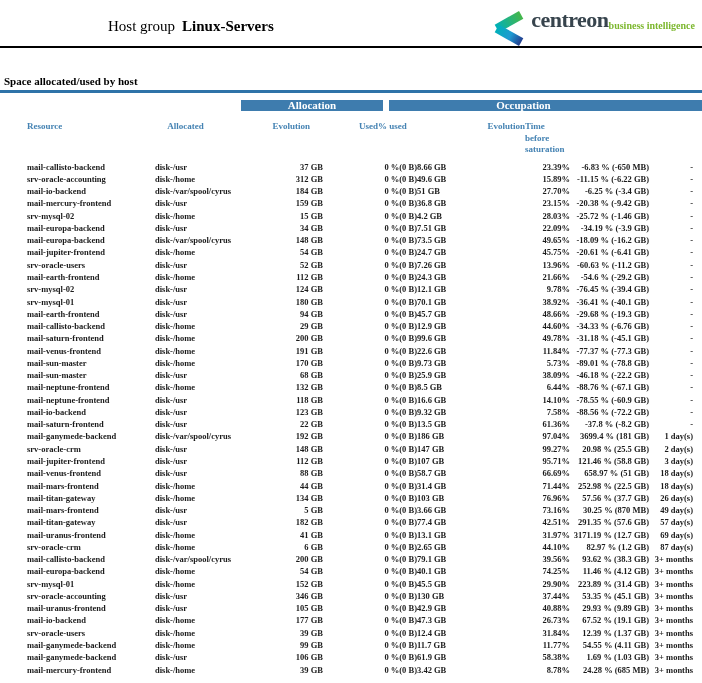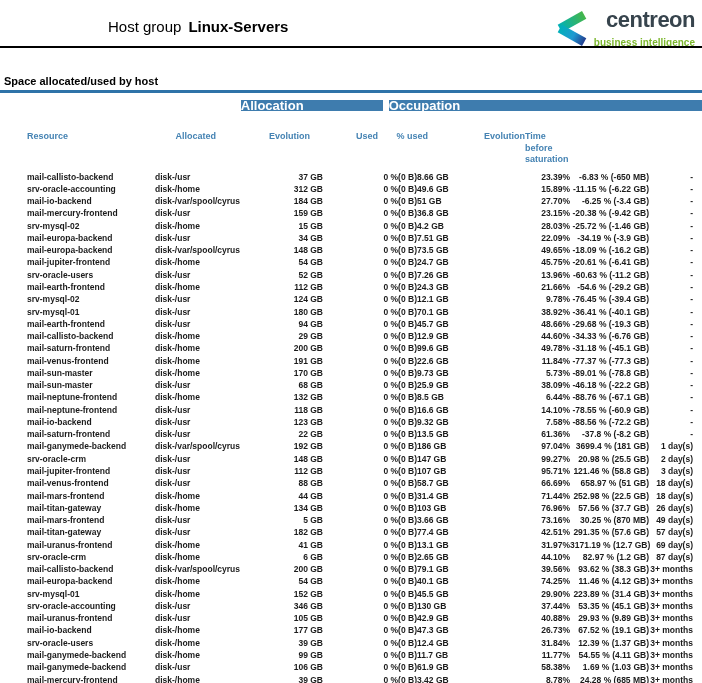--- a/index.html
+++ b/index.html
@@ -6,51 +6,51 @@
     --header-blue:#3e7cae;
     --header-text:#4583b3;
     --rule-blue:#2e73a8;
     --brand-dark:#37444d;
     --brand-green:#7cb72e;
     --body-text:#1b1b1b;
   }
   html,body{margin:0;padding:0;background:#fff;}
   .page{
     position:relative;width:702px;height:683px;background:#fff;overflow:hidden;
-    font-family:Liberation Sans, sans-serif;
+    font-family:Liberation Serif, serif;
   }
   
   .page-title{position:absolute;left:108px;top:18px;font-size:15px;color:#000;white-space:nowrap;}
   .title-name{font-weight:bold;margin-left:7px;}
   .brand{position:absolute;right:7px;top:9px;display:flex;align-items:flex-start;}
   .brand-icon{width:37px;height:37px;margin-right:4px;margin-top:1px;}
-  .brand-text{display:flex;flex-direction:column;align-items:flex-end;}
+  .brand-text{display:flex;flex-direction:row;align-items:flex-end;}
   .brand-word{font-size:22px;font-weight:bold;color:var(--brand-dark);line-height:22px;letter-spacing:-0.5px;}
   .brand-tagline{font-size:10px;font-weight:bold;color:var(--brand-green);line-height:11px;margin-top:6px;}
   .title-rule{position:absolute;top:46px;left:0;width:702px;height:2px;background:#000;}
   
   .section-title{position:absolute;top:75px;left:4px;font-size:11px;font-weight:bold;color:#000;}
   .section-rule{position:absolute;top:90px;left:0;width:702px;height:3px;background:var(--rule-blue);}
   
   .space-table{position:absolute;top:100px;left:0;width:702px;}
   .group-row{display:flex;height:11px;}
   .g-spacer{width:262px;}
   .g-gap{width:6px;}
-  .g-bar{background:var(--header-blue);color:#fff;font-size:13px;font-weight:bold;
-         text-align:left;line-height:11px;box-sizing:border-box;}
+  .g-bar{background:var(--header-blue);color:#fff;font-size:11px;font-weight:bold;
+         text-align:center;line-height:11px;box-sizing:border-box;}
   .g-alloc{width:155px;}
   .g-occ{width:337px;padding-right:44px;}
-  .hdr-row{display:flex;padding-left:27px;margin-top:20px;font-size:9px;font-weight:bold;
+  .hdr-row{display:flex;padding-left:27px;margin-top:10px;font-size:9px;font-weight:bold;
            color:var(--header-text);white-space:nowrap;}
   .h-resource{width:128px;text-align:left;}
   .h-partition{width:107px;text-align:left;}
-  .h-allocated{width:61px;text-align:right;}
+  .h-allocated{width:61px;text-align:center;}
   .h-evo1{width:94px;text-align:right;}
   .h-used{width:68px;text-align:right;}
-  .h-pct{width:50px;text-align:right;}
+  .h-pct{width:50px;}
   .h-evo2{width:97px;text-align:right;}
   .h-time{width:70px;text-align:left;line-height:11.5px;}
   .body-rows{margin-top:5px;}
   .row{display:flex;height:12.28px;align-items:center;padding-left:27px;
        font-size:8.5px;font-weight:bold;color:var(--body-text);white-space:nowrap;}
   .c{overflow:visible;}
   .c-resource{width:128px;text-align:left;}
   .c-partition{width:107px;text-align:left;}
   .c-allocated{width:61px;text-align:right;}
   .c-evo1{width:94px;text-align:right;}

